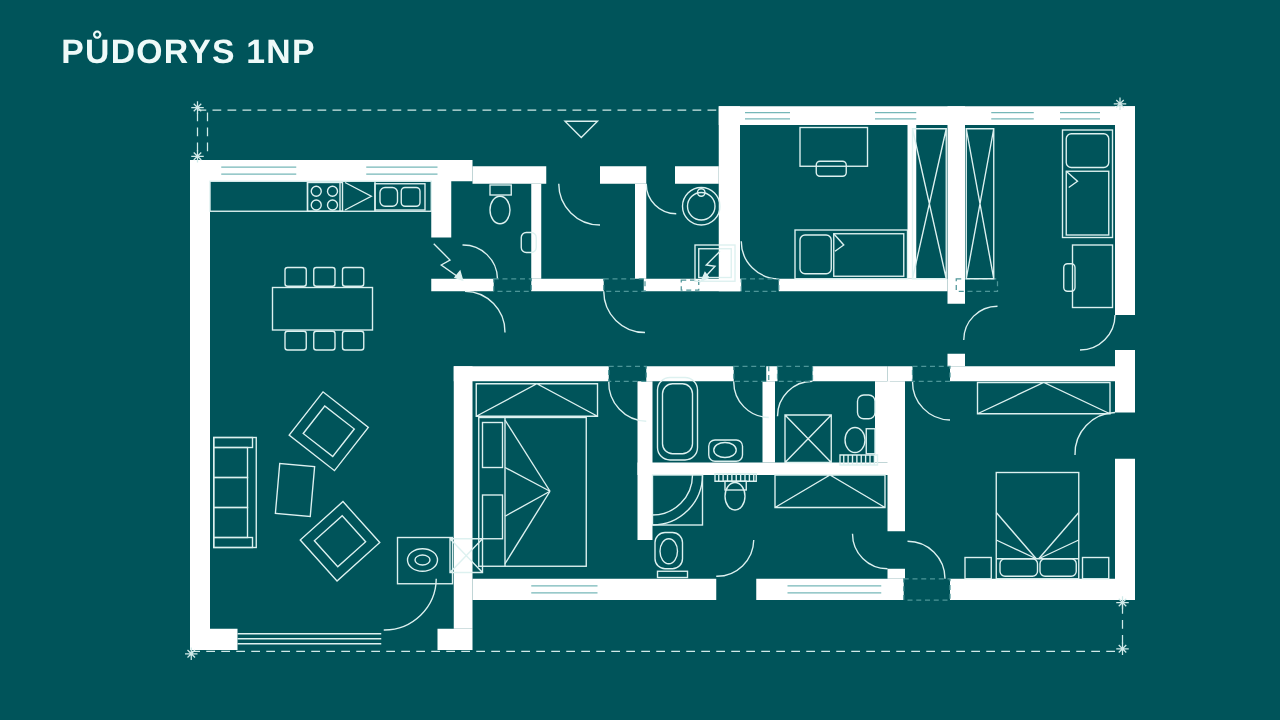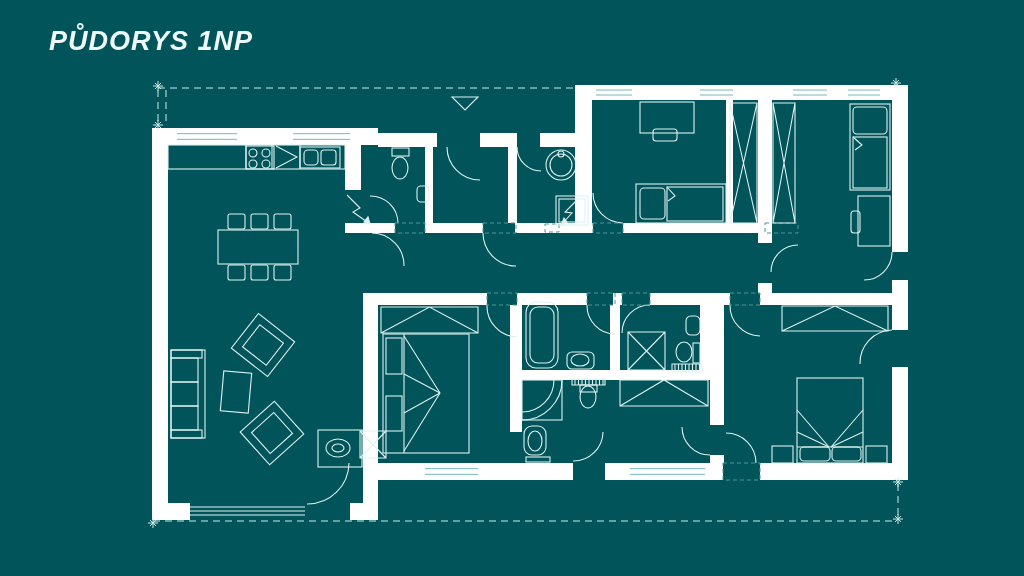--- a/index.html
+++ b/index.html
@@ -6,21 +6,21 @@
   #stage{position:relative;width:1024px;height:576px;background:#00545a;overflow:hidden;
          font-family:"Liberation Sans",sans-serif;}
   #title{position:absolute;left:49px;top:26px;font-size:27px;font-weight:600;
          letter-spacing:1px;color:#eefaf9;}
   svg{position:absolute;left:0;top:0;}
 </style>
 </head>
 <body>
 
 <div id="stage" style="background: rgb(0, 84, 90);">
-  <div id="title" style="color: rgb(238, 250, 249); font-style: italic;">PŮDORYS 1NP</div>
+  <div id="title" style="color: rgb(238, 250, 249);">PŮDORYS 1NP</div>
   <svg id="plan-svg" width="1024" height="576" viewBox="0 0 1024 576">
       <rect x="152" y="128" width="16" height="392" fill="#ffffff"></rect>
       <rect x="152" y="128" width="226" height="17" fill="#ffffff"></rect>
       <rect x="152" y="503" width="38" height="17" fill="#ffffff"></rect>
       <rect x="350" y="503" width="28" height="17" fill="#ffffff"></rect>
       <rect x="363" y="293" width="15" height="210" fill="#ffffff"></rect>
       <rect x="345" y="128" width="16" height="62" fill="#ffffff"></rect>
       <rect x="378" y="133" width="59" height="14" fill="#ffffff"></rect>
       <rect x="480" y="133" width="37" height="14" fill="#ffffff"></rect>
       <rect x="540" y="133" width="35" height="14" fill="#ffffff"></rect>

